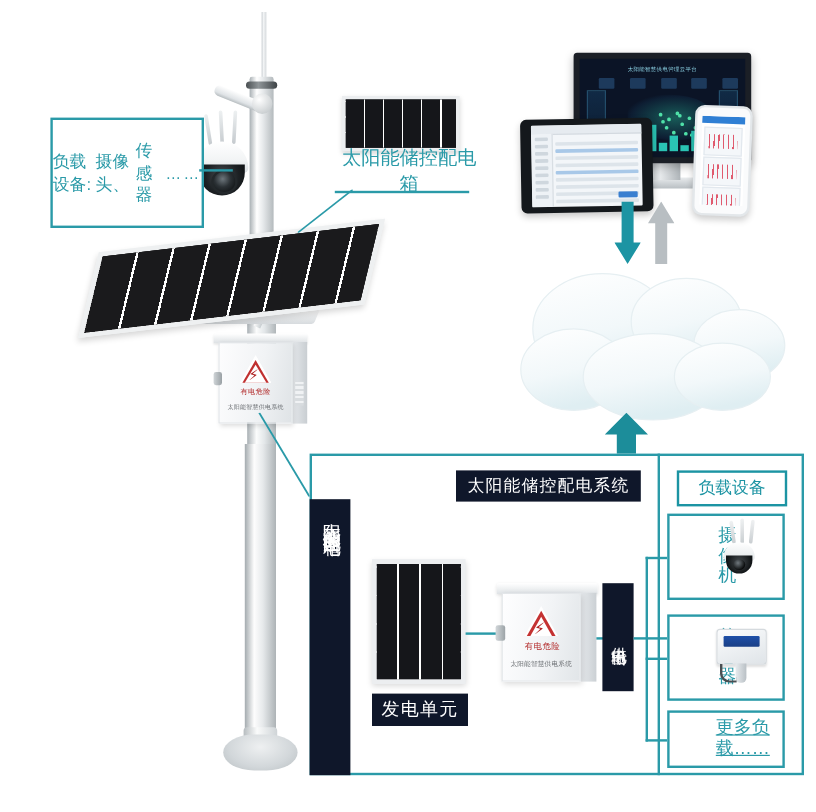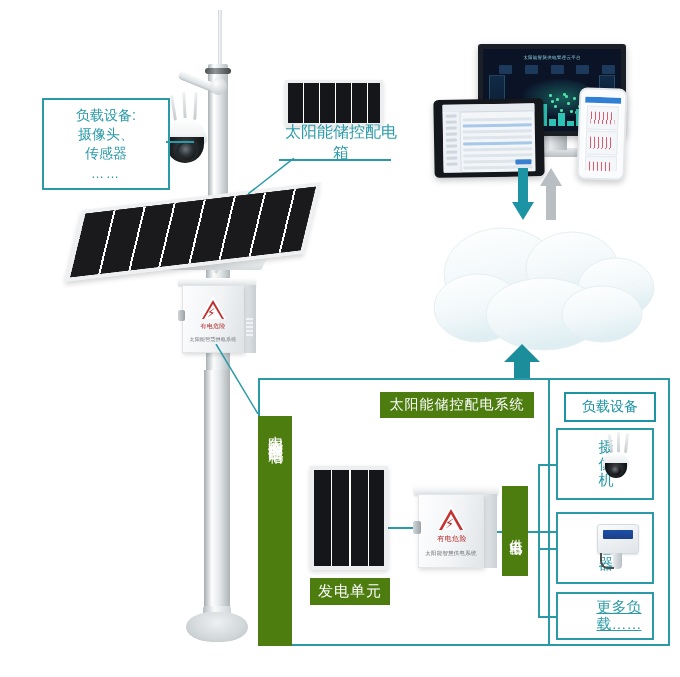--- a/index.html
+++ b/index.html
@@ -10,37 +10,37 @@
     width: 680px; height: 677px;
     position: relative;
     overflow: hidden;
     font-family: "Liberation Sans", "DejaVu Sans", sans-serif;
   }
   #stage { position: absolute; inset: 0; }
 
   
   .abs { position: absolute; }
   .teal-fill {
-    background: #4d7c0f;
+    background: #0f172a;
     color: #ffffff;
     display: flex; align-items: center; justify-content: center;
     letter-spacing: 1px;
   }
   .teal-outline {
     border: 2px solid #1c94a3;
     color: #1c94a3;
     background: #ffffff;
     display: flex; align-items: center; justify-content: center;
     text-align: center;
   }
   .lbl-box {
     border: 2px solid #2a9aa8;
     background: #ffffff;
     color: #2a9aa8;
-    display: flex; flex-direction: column;
+    display: flex; 
     align-items: center; justify-content: center;
     line-height: 1.35;
   }
   .line { background: #2a9aa8; position: absolute; }
   .hline { height: 1.5px; }
   .vline { width: 1.5px; }
 
   
   #load-label {
     left: 42px; top: 98px; width: 124px; height: 88px;

